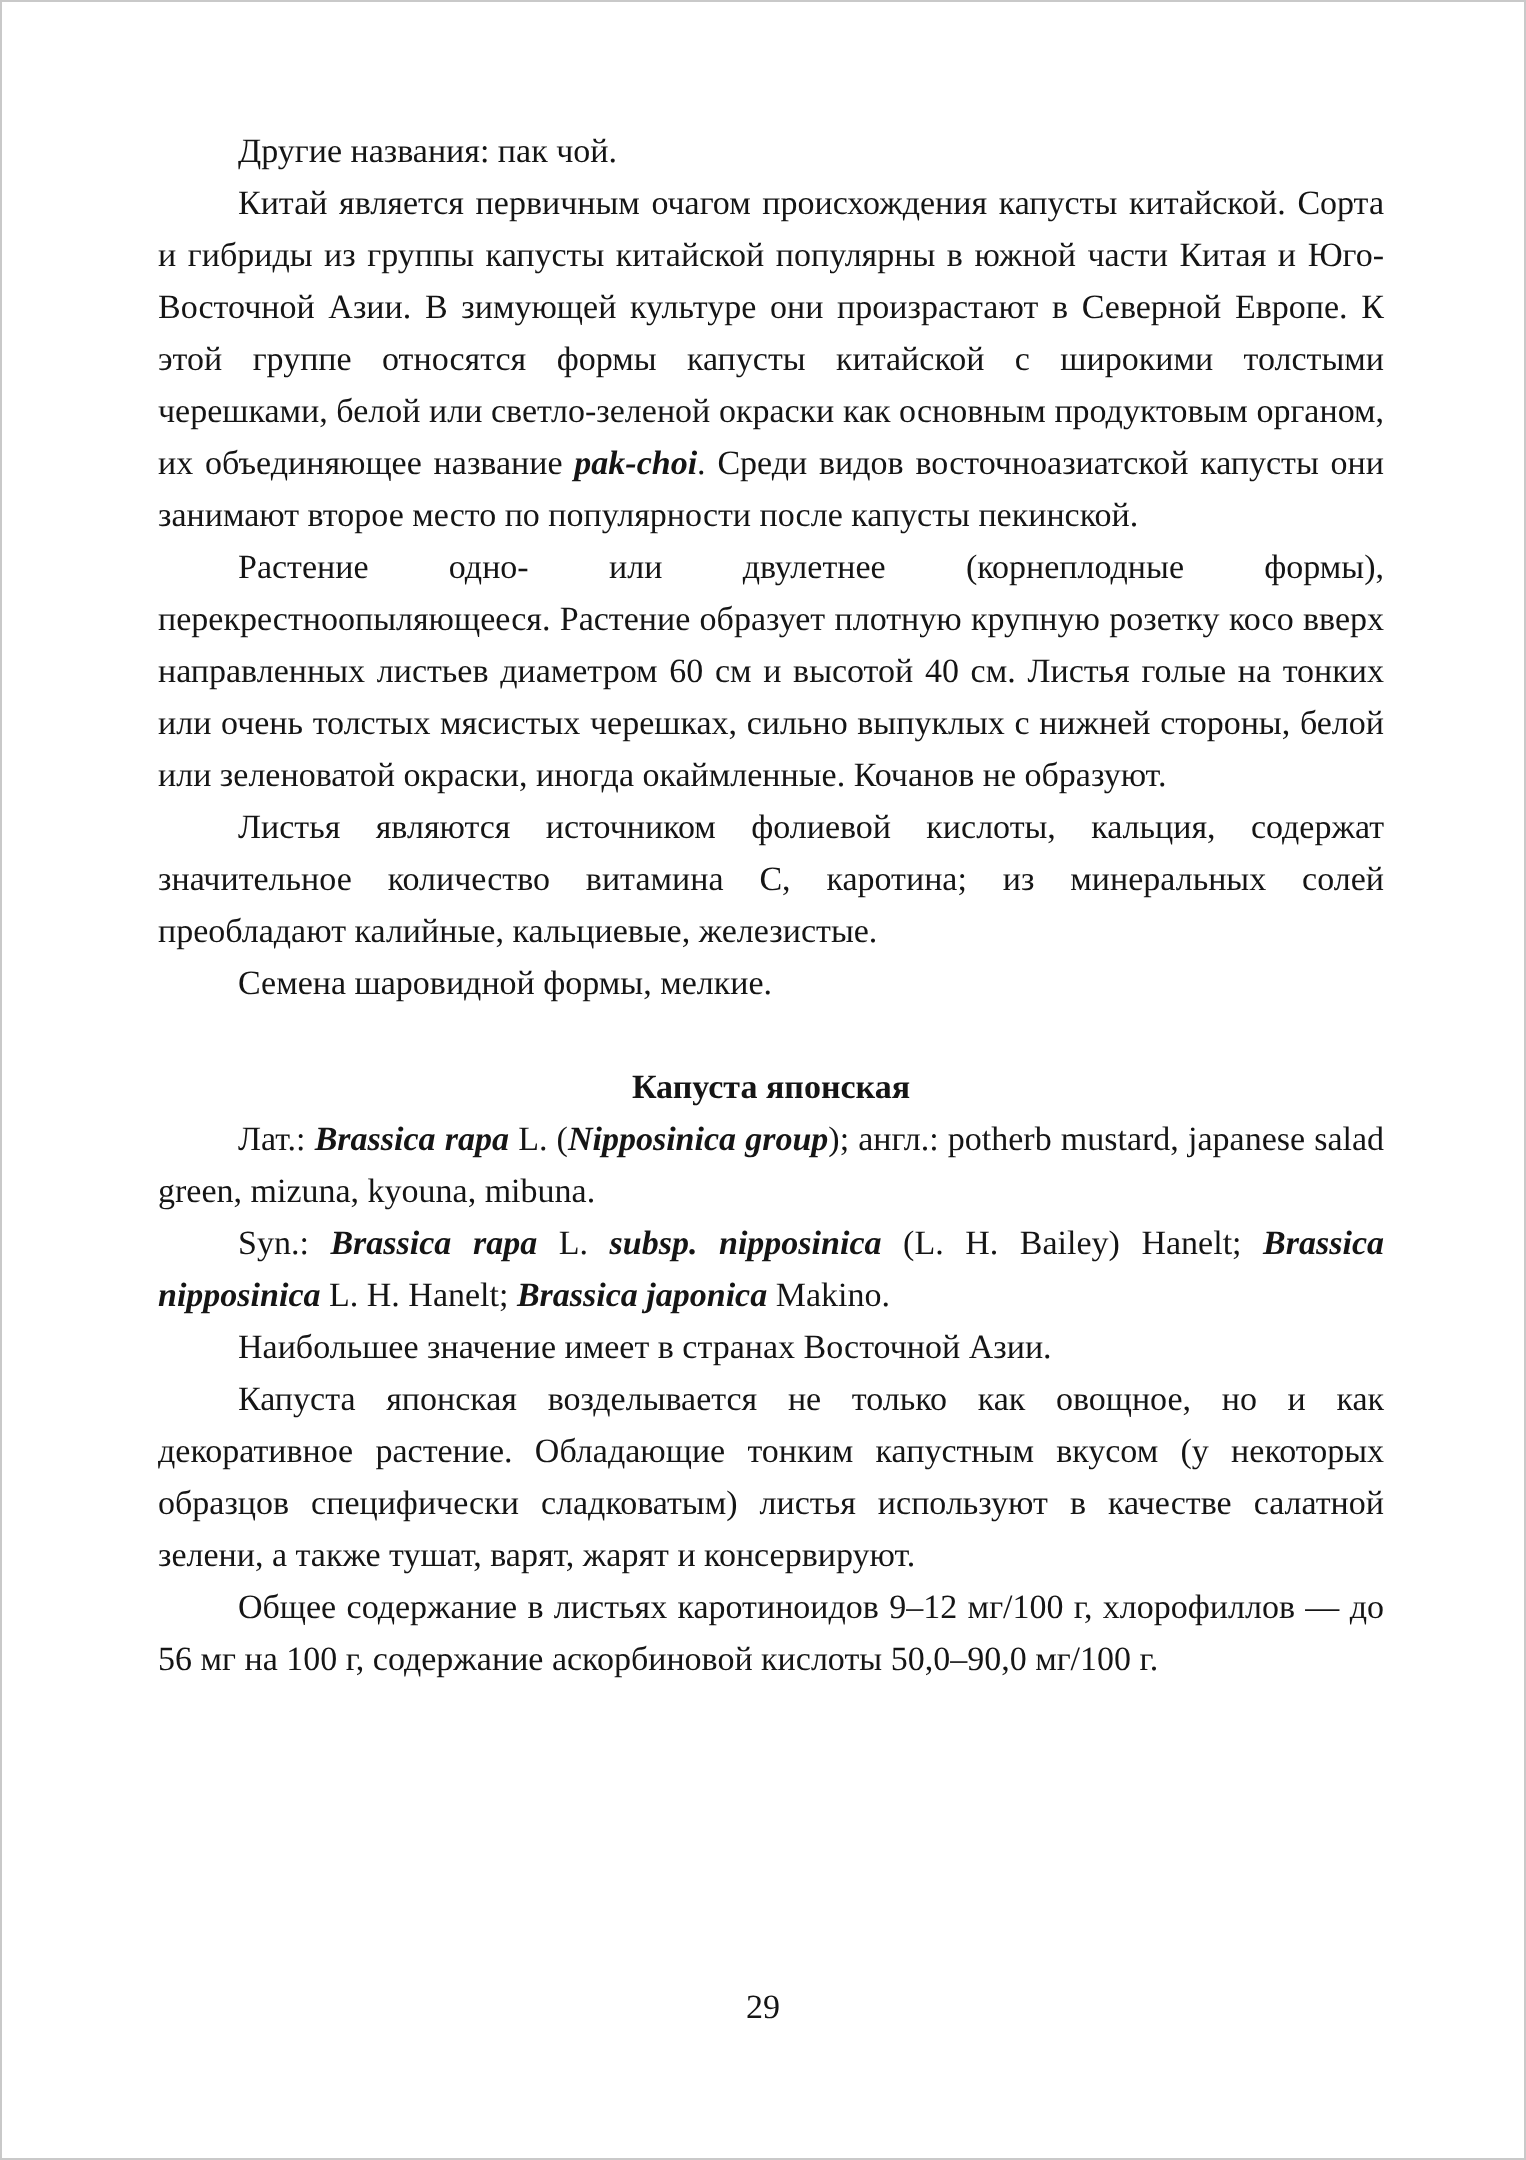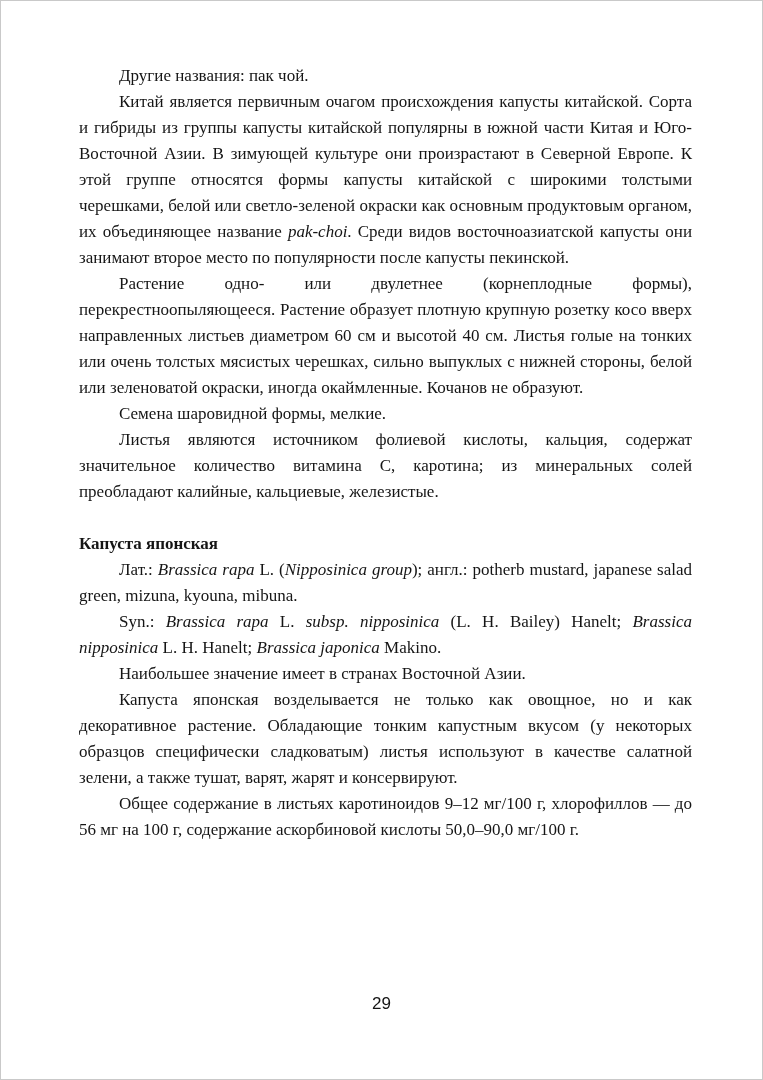--- a/index.html
+++ b/index.html
@@ -27,50 +27,51 @@
     line-height: 26px;
     text-align: justify;
   }
   .text-block p {
     margin: 0;
   }
   .text-block p.para {
     text-indent: 40px;
   }
   .text-block p.heading {
-    text-align: left;
+    text-align: center;
     text-indent: 0;
     font-weight: bold;
     margin-top: 26px;
   }
   .italic {
     font-style: italic;
+    font-weight: bold;
   }
   .page-number {
     position: absolute;
     bottom: 62px;
     left: 0;
     right: 0;
     text-align: center;
     font-size: 17px;
     line-height: 26px;
-    font-family: Liberation Sans, sans-serif;
+    font-family: Liberation Serif, serif;
     color: #151515;
   }
 </style>
 </head>
 <body>
 
 <div class="scan-frame">
   <div class="text-block">
       <p class="para"><span>Другие названия: пак чой.</span></p>
       <p class="para"><span>Китай является первичным очагом происхождения капусты китайской. Сорта и гибриды из группы капусты китайской популярны в южной части Китая и Юго-Восточной Азии. В зимующей культуре они произрастают в Северной Европе. К этой группе относятся формы капусты китайской с широкими толстыми черешками, белой или светло-зеленой окраски как основным продуктовым органом, их объединяющее название </span><span class="italic">pak-choi</span><span>. Среди видов восточноазиатской капусты они занимают второе место по популярности после капусты пекинской.</span></p>
       <p class="para"><span>Растение одно- или двулетнее (корнеплодные формы), перекрестноопыляющееся. Растение образует плотную крупную розетку косо вверх направленных листьев диаметром 60 см и высотой 40 см. Листья голые на тонких или очень толстых мясистых черешках, сильно выпуклых с нижней стороны, белой или зеленоватой окраски, иногда окаймленные. Кочанов не образуют.</span></p>
+      <p class="para"><span>Листья являются источником фолиевой кислоты, кальция, содержат значительное количество витамина С, каротина; из минеральных солей преобладают калийные, кальциевые, железистые.</span></p>
       <p class="para"><span>Семена шаровидной формы, мелкие.</span></p>
-      <p class="para"><span>Листья являются источником фолиевой кислоты, кальция, содержат значительное количество витамина С, каротина; из минеральных солей преобладают калийные, кальциевые, железистые.</span></p>
       <p class="heading"><span>Капуста японская</span></p>
       <p class="para"><span>Лат.: </span><span class="italic">Brassica rapa</span><span> L. (</span><span class="italic">Nipposinica group</span><span>); англ.: potherb mustard, japanese salad green, mizuna, kyouna, mibuna.</span></p>
       <p class="para"><span>Syn.: </span><span class="italic">Brassica rapa</span><span> L. </span><span class="italic">subsp. nipposinica</span><span> (L. Н. Bailey) Hanelt; </span><span class="italic">Brassica nipposinica</span><span> L. Н. Hanelt; </span><span class="italic">Brassica japonica</span><span> Makino.</span></p>
       <p class="para"><span>Наибольшее значение имеет в странах Восточной Азии.</span></p>
       <p class="para"><span>Капуста японская возделывается не только как овощное, но и как декоративное растение. Обладающие тонким капустным вкусом (у некоторых образцов специфически сладковатым) листья используют в качестве салатной зелени, а также тушат, варят, жарят и консервируют.</span></p>
       <p class="para"><span>Общее содержание в листьях каротиноидов 9–12 мг/100 г, хлорофиллов — до 56 мг на 100 г, содержание аскорбиновой кислоты 50,0–90,0 мг/100 г.</span></p>
     </div>
   <div class="page-number">29</div>
 </div>
 

